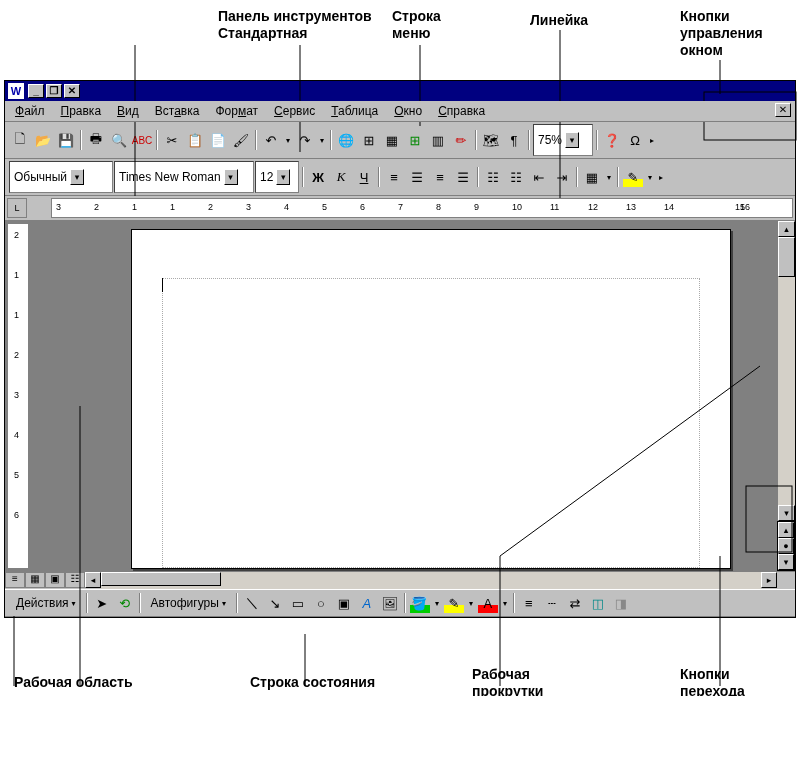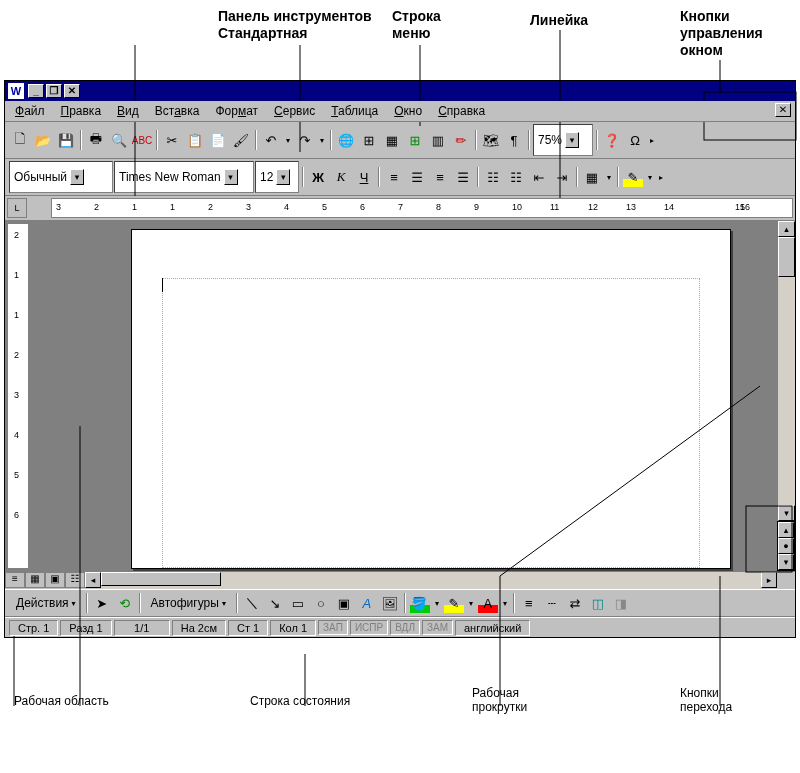--- a/index.html
+++ b/index.html
@@ -230,22 +230,22 @@
   .status-ind {
     color:#808080;
     padding: 1px 4px;
     border:1px solid #808080;
     border-right-color:#fff; border-bottom-color:#fff;
     font-size:10px;
   }
   .labels-bottom {
     position: relative;
     height: 70px;
-    font-size: 12px;
-    font-weight: normal;
+    font-size: 14px;
+    font-weight: bold;
     margin-top: 8px;
   }
   svg.callouts {
     position:absolute;
     left:0; top:0;
     pointer-events:none;
   }
   .btn-bold { font-weight:bold; }
   .btn-italic { font-style:italic; font-family:'Times New Roman',serif; }
   .btn-under { text-decoration:underline; }
@@ -502,33 +502,20 @@
     <div class="tb-btn" style="background:linear-gradient(#c0c0c0 60%,#f00 60%);">A</div>
     <div class="tb-btn" style="width:10px;font-size:8px;">▾</div>
     <div class="tb-sep"></div>
     <div class="tb-btn">≡</div>
     <div class="tb-btn">┄</div>
     <div class="tb-btn">⇄</div>
     <div class="tb-btn" style="color:#088;">◫</div>
     <div class="tb-btn" style="color:#888;">◨</div>
   </div>
 
-  <div class="statusbar">
-    <div class="status-cell">Стр. 1</div>
-    <div class="status-cell">Разд 1</div>
-    <div class="status-cell" style="width:56px;text-align:center;">1/1</div>
-    <div class="status-cell">На 2см</div>
-    <div class="status-cell">Ст 1</div>
-    <div class="status-cell">Кол 1</div>
-    <div class="status-ind">ЗАП</div>
-    <div class="status-ind">ИСПР</div>
-    <div class="status-ind">ВДЛ</div>
-    <div class="status-ind">ЗАМ</div>
-    <div class="status-cell" style="flex:0 0 auto;">английский</div>
-  </div>
 
 </div>
 
 <div class="labels-bottom">
   <svg class="callouts" width="800" height="80" style="top:-470px;height:550px;">
     <line x1="80" y1="250" x2="80" y2="530" stroke="#000" stroke-width="1"></line>
     <line x1="14" y1="460" x2="14" y2="530" stroke="#000" stroke-width="1"></line>
     <line x1="305" y1="478" x2="305" y2="530" stroke="#000" stroke-width="1"></line>
     <line x1="500" y1="400" x2="760" y2="210" stroke="#000" stroke-width="1"></line>
     <line x1="500" y1="400" x2="500" y2="530" stroke="#000" stroke-width="1"></line>

